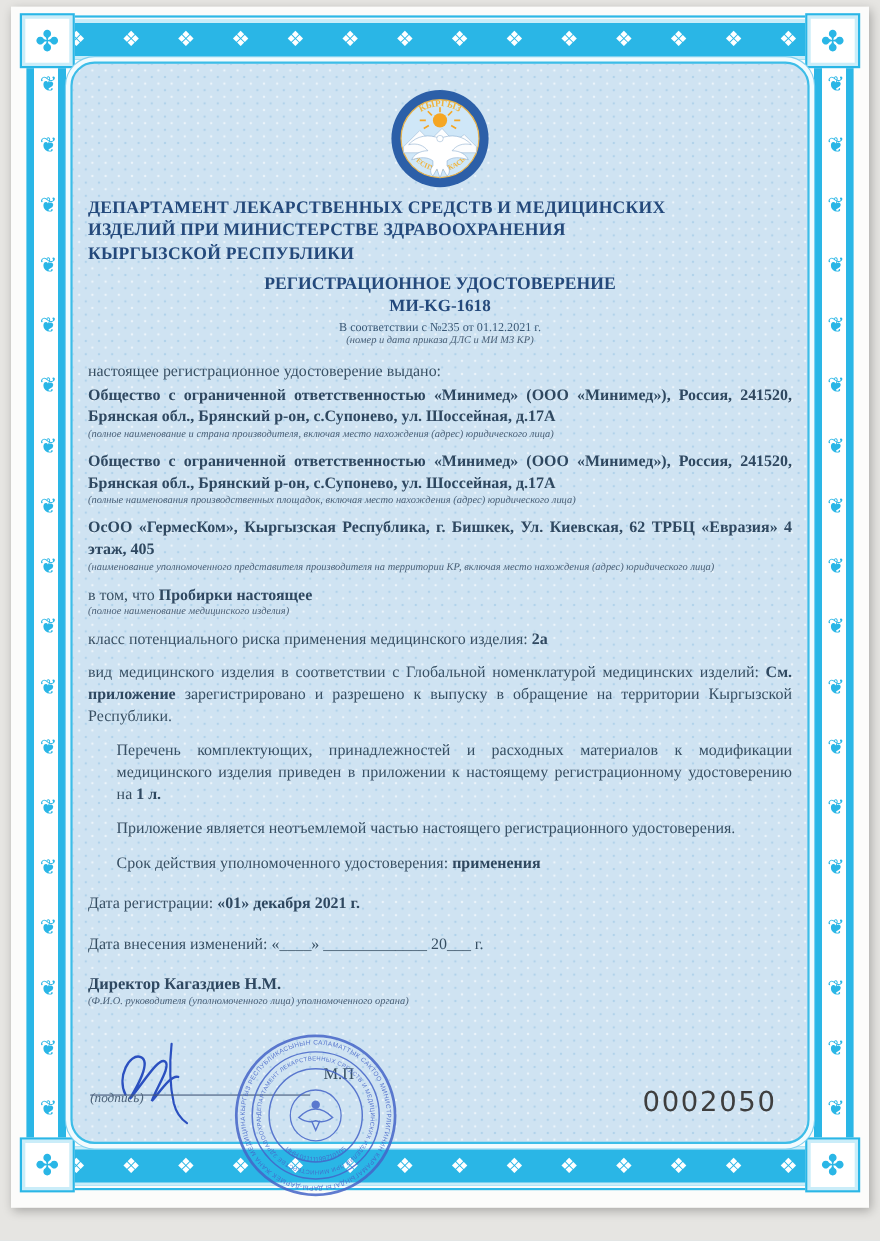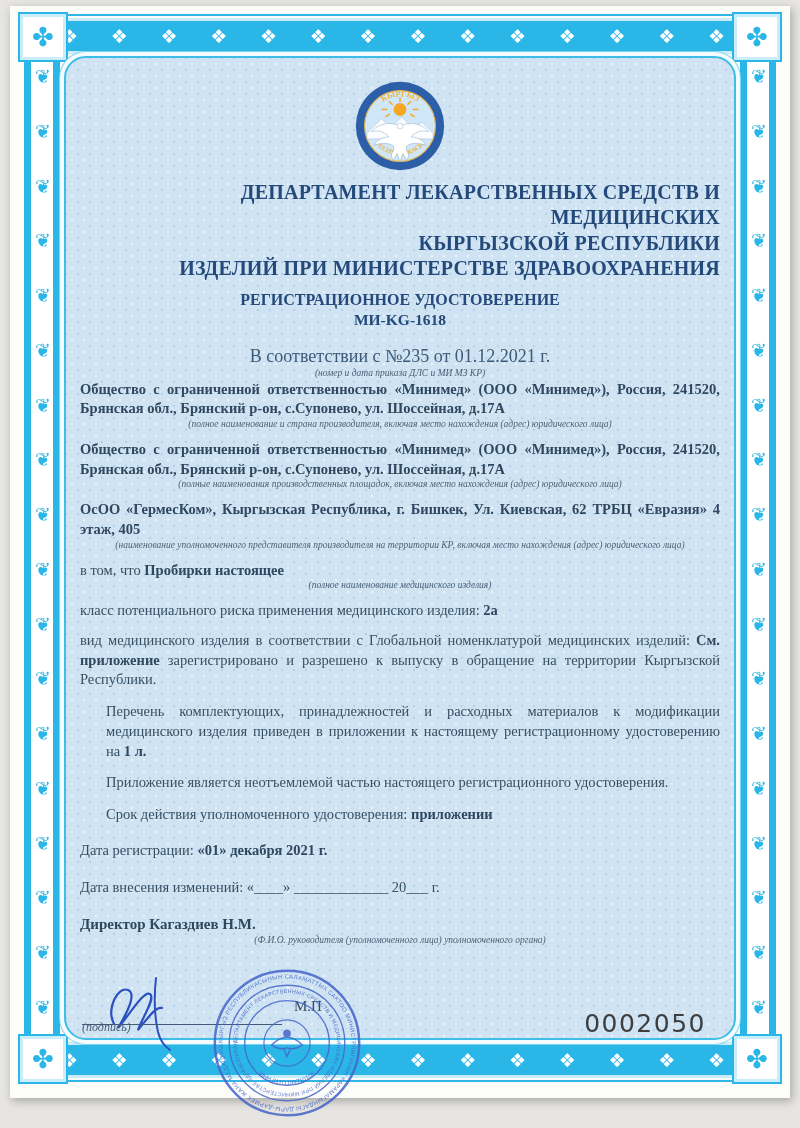--- a/index.html
+++ b/index.html
@@ -25,41 +25,41 @@
   .corner.tl{left:8px;top:6px;} .corner.tr{right:8px;top:6px;}
   .corner.bl{left:8px;bottom:14px;} .corner.br{right:8px;bottom:14px;}
   .inner{position:absolute;left:54px;right:54px;top:50px;bottom:58px;
         background-color:#cfe3f2;border:2px solid #3dbde8;border-radius:22px;
         background-image:radial-gradient(rgba(255,255,255,.6) 1px, rgba(255,255,255,0) 1.4px),
                          radial-gradient(rgba(140,190,225,.45) 1px, rgba(255,255,255,0) 1.4px);
         background-size:12px 12px;background-position:0 0,6px 6px;
         box-shadow:0 0 0 4px rgba(255,255,255,.9), 0 0 0 5px #7fd0ef;}
   .content{position:absolute;inset:0;padding:20px 14px 0;}
   .emblem{display:block;margin:2px auto 8px;}
-  .dept{color:#24497b;font-weight:bold;font-size:20px;line-height:1.27;
-        text-align:right;letter-spacing:.2px;}
+  .dept{color:#24497b;font-weight:bold;font-size:16px;line-height:1.27;
+        text-align:left;letter-spacing:.2px;}
   .title-block{margin-top:9px;text-align:center;color:#24497b;}
   .title-main{font-weight:bold;font-size:16px;}
   .title-num{font-weight:bold;font-size:15.5px;margin-top:2px;}
-  .accordance{font-size:18px;color:#3c5a77;margin-top:17px;}
-  .note{font-size:9.5px;font-style:italic;color:#4a6077;line-height:1.15;text-align:center;}
+  .accordance{font-size:11px;color:#3c5a77;margin-top:4px;}
+  .note{font-size:9.5px;font-style:italic;color:#4a6077;line-height:1.15;text-align:left;}
   .tnote{font-size:9.5px;font-style:italic;color:#4a6077;text-align:center;margin-top:1px;}
   .para{font-size:14.5px;color:#374f63;line-height:1.36;text-align:justify;
         text-align-last:left;margin-top:8px;}
   .para.first{margin-top:14px;}
   .b{font-weight:bold;color:#2f4860;}
   .gap10{margin-top:10px;} .gap12{margin-top:12px;margin-left:26px;} .gap16{margin-top:16px;} .gap18{margin-top:18px;}
   .sign-zone{position:relative;height:128px;margin-top:12px;}
   .director{font-size:15px;font-weight:bold;color:#2f4860;}
   .sig-svg{position:absolute;left:20px;top:14px;}
   .sig-line{position:absolute;left:2px;top:66px;width:200px;border-bottom:1.5px solid #44597a;}
   .podpis{position:absolute;left:2px;top:62px;font-size:12px;font-style:italic;color:#4a6077;}
   .mp{position:absolute;left:214px;top:40px;font-size:15px;color:#374f63;}
   .stamp{position:absolute;left:130px;top:8px;opacity:.85;}
-  .serial{position:absolute;right:28px;bottom:0;font-family:"DejaVu Sans",sans-serif;
+  .serial{position:absolute;right:28px;bottom:22px;font-family:"DejaVu Sans",sans-serif;
         font-size:25px;color:#3e3e3e;letter-spacing:1.5px;}
 </style>
 </head>
 <body>
 
 <div class="paper">
   <div class="outer-line"></div>
 
   <div class="band h top">
     <span>❖ ❖ ❖ ❖ ❖ ❖ ❖ ❖ ❖ ❖ ❖ ❖ ❖ ❖ ❖ ❖ ❖ ❖ ❖ ❖ ❖ ❖</span>
@@ -112,30 +112,31 @@
               <line x1="34" y1="40" x2="39" y2="37"></line>
             <line x1="66" y1="40" x2="61" y2="37"></line>
           </g>
         </g>
         <path d="M14,58 L30,42 L40,52 L52,40 L64,53 L74,46 L86,58 L86,64 L14,64 Z" fill="#ffffff" opacity="0.95" stroke="#9db9d6" stroke-width="0.6"></path>
         <path d="M50,50 C39,45 27,47 19,56 C28,54 34,57 38,62 C30,62 24,66 22,71 C30,68 38,68 43,72 L43,77 C40,80 40,84 43,87 L47,80 L50,89 L53,80 L57,87 C60,84 60,80 57,77 L57,72 C62,68 70,68 78,71 C76,66 70,62 62,62 C66,57 72,54 81,56 C73,47 61,45 50,50 Z" fill="#ffffff" stroke="#8fb0d0" stroke-width="0.6"></path>
         <circle cx="50" cy="50" r="3.2" fill="#ffffff" stroke="#8fb0d0" stroke-width="0.5"></circle>
       </svg>
 
       <div class="dept">ДЕПАРТАМЕНТ ЛЕКАРСТВЕННЫХ СРЕДСТВ И МЕДИЦИНСКИХ</div>
+      <div class="dept">ИЗДЕЛИЙ ПРИ МИНИСТЕРСТВЕ ЗДРАВООХРАНЕНИЯ</div>
       <div class="dept">КЫРГЫЗСКОЙ РЕСПУБЛИКИ</div>
-      <div class="dept">ИЗДЕЛИЙ ПРИ МИНИСТЕРСТВЕ ЗДРАВООХРАНЕНИЯ</div>
 
       <div class="title-block">
         <div class="title-main">РЕГИСТРАЦИОННОЕ УДОСТОВЕРЕНИЕ</div>
         <div class="title-num">МИ-KG-1618</div>
         <div class="accordance">В соответствии с №235 от 01.12.2021 г.</div>
         <div class="tnote">(номер и дата приказа ДЛС и МИ МЗ КР)</div>
       </div>
 
+      <div class="para first">настоящее регистрационное удостоверение выдано:</div>
 
       <div class="para b" style="margin-top:2px">Общество с ограниченной ответственностью «Минимед» (ООО «Минимед»), Россия, 241520, Брянская обл., Брянский р-он, с.Супонево, ул. Шоссейная, д.17А</div>
       <div class="note">(полное наименование и страна производителя, включая место нахождения (адрес) юридического лица)</div>
 
       <div class="para b gap10">Общество с ограниченной ответственностью «Минимед» (ООО «Минимед»), Россия, 241520, Брянская обл., Брянский р-он, с.Супонево, ул. Шоссейная, д.17А</div>
       <div class="note">(полные наименования производственных площадок, включая место нахождения (адрес) юридического лица)</div>
 
       <div class="para b gap10">ОсОО «ГермесКом», Кыргызская Республика, г. Бишкек, Ул. Киевская, 62 ТРБЦ «Евразия» 4 этаж, 405</div>
       <div class="note">(наименование уполномоченного представителя производителя на территории КР, включая место нахождения (адрес) юридического лица)</div>
 
@@ -143,21 +144,21 @@
       <div class="note">(полное наименование медицинского изделия)</div>
 
       <div class="para gap10"><span>класс потенциального риска применения медицинского изделия: </span><span class="b">2а</span></div>
 
       <div class="para gap10"><span>вид медицинского изделия в соответствии с Глобальной номенклатурой медицинских изделий: </span><span class="b">См. приложение</span><span> зарегистрировано и разрешено к выпуску в обращение на территории Кыргызской Республики.</span></div>
 
       <div class="para gap12"><span>Перечень комплектующих, принадлежностей и расходных материалов к модификации медицинского изделия приведен в приложении к настоящему регистрационному удостоверению на </span><span class="b">1 л.</span></div>
 
       <div class="para gap12">Приложение является неотъемлемой частью настоящего регистрационного удостоверения.</div>
 
-      <div class="para gap12"><span>Срок действия уполномоченного удостоверения: </span><span class="b">приложении</span></div>
+      <div class="para gap12"><span>Срок действия уполномоченного удостоверения: </span><span class="b">применения</span></div>
 
       <div class="para gap16"><span>Дата регистрации: </span><span class="b">«01» декабря 2021 г.</span></div>
 
       <div class="para gap18">Дата внесения изменений: «____» _____________ 20___ г.</div>
 
       <div class="para gap16 director">Директор Кагаздиев Н.М.</div>
       <div class="note">(Ф.И.О. руководителя (уполномоченного лица) уполномоченного органа)</div>
 
       <div class="sign-zone">
         <svg class="sig-svg" width="120" height="80" viewBox="0 0 120 80">

